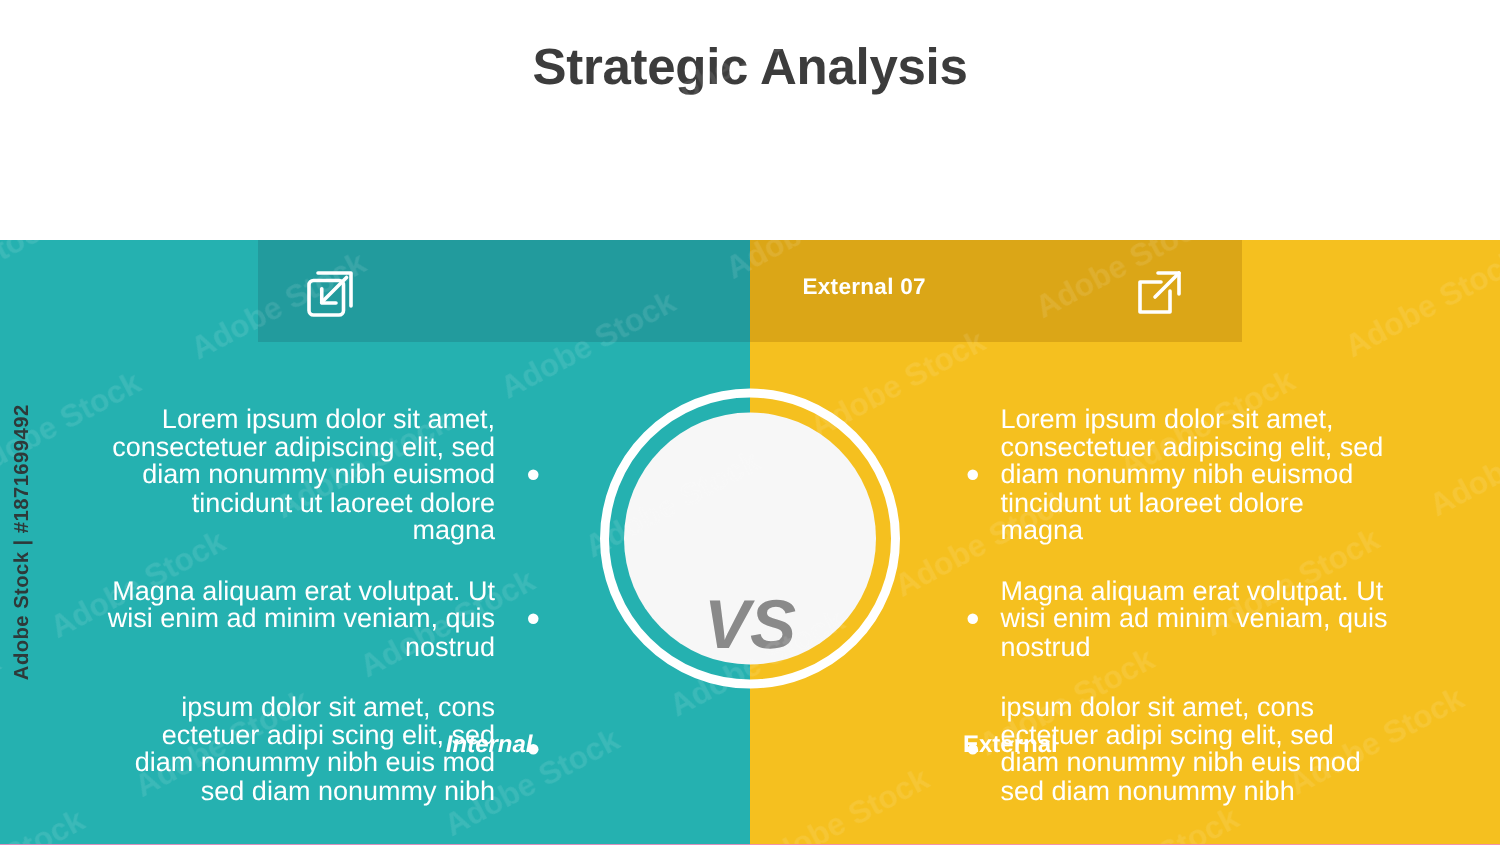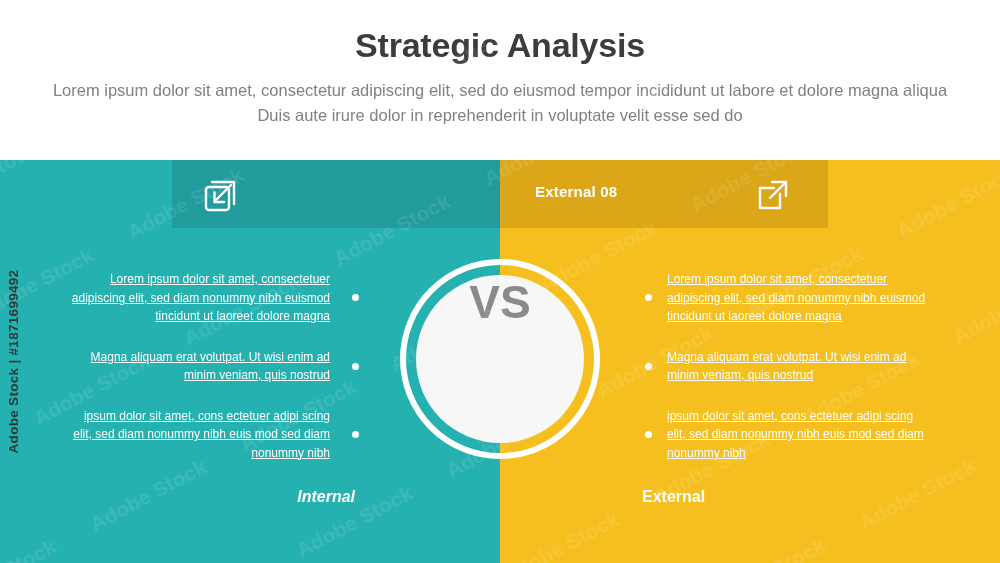--- a/index.html
+++ b/index.html
@@ -49,43 +49,43 @@
   .band-icon svg { display:block; width:46px; height:46px; }
 
   
   .bullets { position:absolute; top:270px; width:300px; }
   .bullets-left  { left:68px;  }
   .bullets-right { left:645px; }
 
   .bl-item { position:relative; margin-bottom:22px; }
   .bl-item:last-child { margin-bottom:0; }
   .bl-text {
-    font-size:12px; line-height:18.5px; color:#ffffff;
-    font-weight:400; width:262px;text-decoration:underline;
+    font-size:18px; line-height:18.5px; color:#ffffff;
+    font-weight:400; width:262px;
   }
   .bullets-left  .bl-text { text-align:right; margin-left:0; }
   .bullets-right .bl-text { text-align:left; margin-left:22px; }
 
   .bl-dot {
     position:absolute; width:7px; height:7px; border-radius:50%;
     background:#ffffff; top:50%; margin-top:-3.5px;
   }
   .bullets-left  .bl-dot { left:284px; }
   .bullets-right .bl-dot { left:0px; }
 
   
   .vs-wrap { position:absolute; left:400px; top:259px; width:200px; height:200px; }
   .vs-ring {
     position:absolute; left:0; top:0; width:200px; height:200px;
     border-radius:50%; border:6px solid #ffffff;
   }
   .vs-disc {
     position:absolute; left:16px; top:16px; width:168px; height:168px;
     border-radius:50%; background:#f7f7f7;
-    display:flex; align-items:flex-start; justify-content:center;
+    display:flex; align-items:flex-end; justify-content:center;font-style:italic;
   }
   .vs-text {
     font-size:46px; font-weight:bold; color:#8a8a8a; letter-spacing:0px;
   }
 
   
   .foot-label {
     position:absolute; top:488px; font-size:16px;
     font-weight:bold; color:#ffffff;
   }
@@ -110,21 +110,20 @@
     pointer-events:none; opacity:.10;
   }
 </style>
 </head>
 <body>
 
 <div id="stage">
 
   <div class="head">
     <div class="head-title">Strategic Analysis</div>
-    <div class="head-sub">Lorem ipsum dolor sit amet, consectetur adipiscing elit, sed do eiusmod tempor incididunt ut labore et dolore magna aliqua Duis aute irure dolor in reprehenderit in voluptate velit esse sed do</div>
   </div>
 
   <div class="panel panel-left"></div>
   <div class="panel panel-right"></div>
 
   <div class="band band-left"></div>
   <div class="band band-right"></div>
 
   <div class="band-icon band-icon-left">
     <svg viewBox="0 0 46 46" fill="none">
@@ -136,21 +135,21 @@
   </div>
 
   <div class="band-icon band-icon-right">
     <svg viewBox="0 0 46 46" fill="none">
       <path d="M22 10 H36 V24" stroke="#ffffff" stroke-width="2.4" stroke-linecap="round" stroke-linejoin="round"></path>
       <path d="M36 10 L20 26" stroke="#ffffff" stroke-width="2.4" stroke-linecap="round"></path>
       <path d="M30 22 V36 H10 V16 H24" stroke="#ffffff" stroke-width="2.4" stroke-linecap="round" stroke-linejoin="round"></path>
     </svg>
   </div>
 
-  <div class="band-label band-label-right">External 08</div>
+  <div class="band-label band-label-right">External 07</div>
 
   <div class="bullets bullets-left">
     <div class="bl-item">
       <div class="bl-text">Lorem ipsum dolor sit amet, consectetuer adipiscing elit, sed diam nonummy nibh euismod tincidunt ut laoreet dolore magna</div>
       <span class="bl-dot"></span>
     </div>
     <div class="bl-item">
       <div class="bl-text">Magna aliquam erat volutpat. Ut wisi enim ad minim veniam, quis nostrud</div>
       <span class="bl-dot"></span>
     </div>

